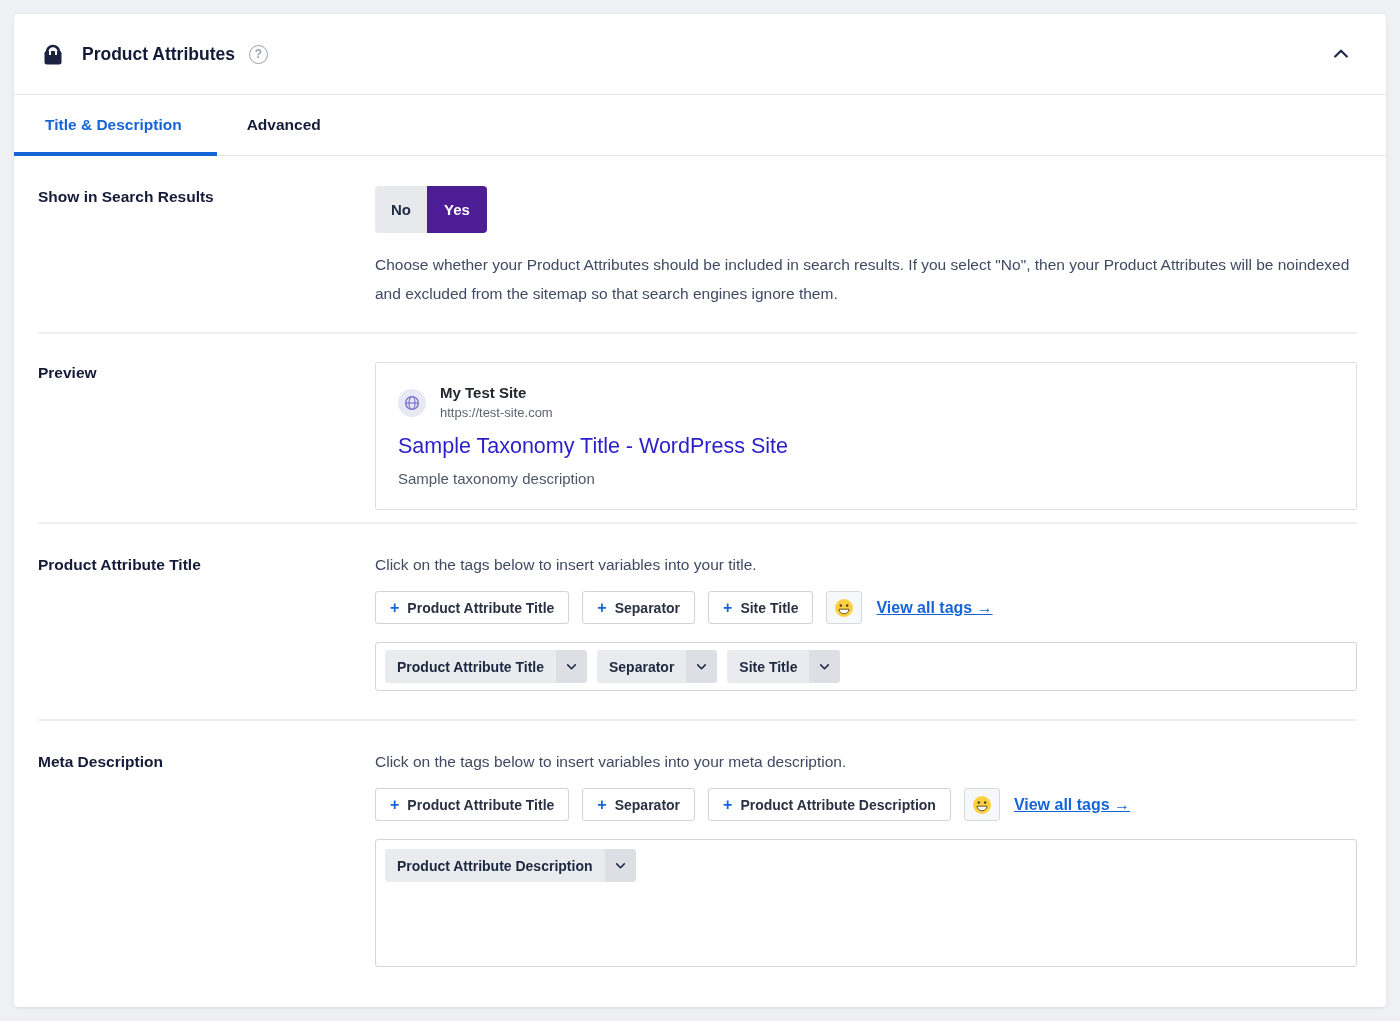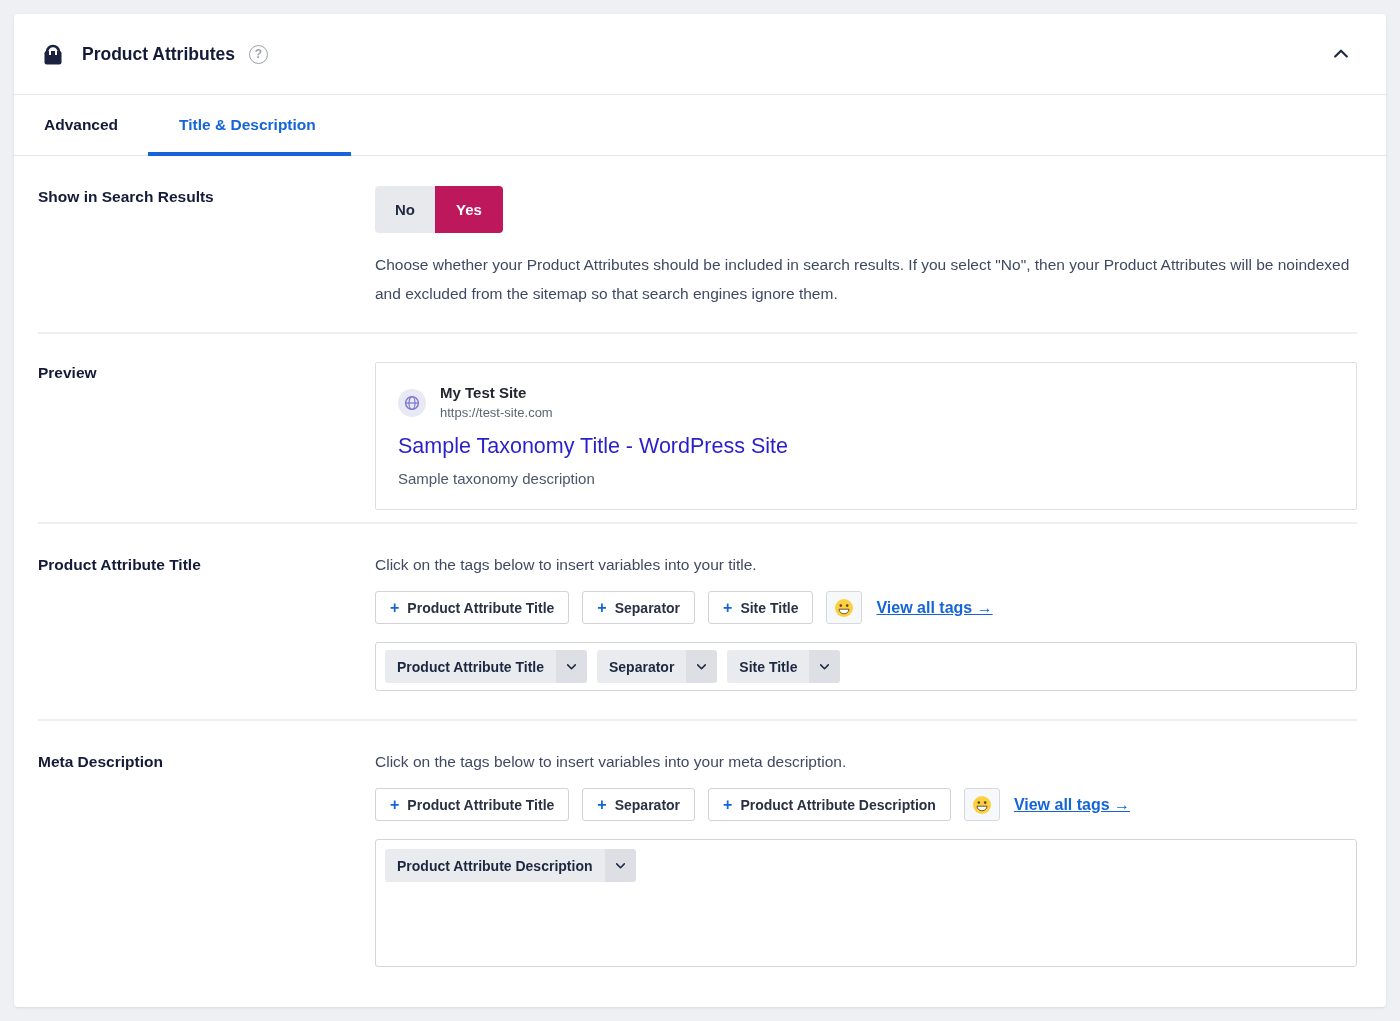--- a/index.html
+++ b/index.html
@@ -45,22 +45,22 @@
   }
   
   .row { display: flex; padding: 30px 29px 24px 24px; }
   .rlabel { width: 337px; flex: 0 0 337px; font-size: 15.5px; font-weight: 700; color: #141b38; padding-top: 2px; }
   .rcontent { flex: 1; min-width: 0; }
   .divider { height: 2px; background: #efeff2; margin: 0 29px 0 24px; }
   
   .toggle { display: inline-flex; border-radius: 4px; overflow: hidden; }
   .tg { height: 47px; display: flex; align-items: center; justify-content: center;
         font-size: 15px; font-weight: 700; cursor: pointer; }
-  .tg.no  { width: 60px; background: #e8e9ec; color: #1f2a44; }
-  .tg.yes { width: 68px; background: #be185d; color: #ffffff; }
+  .tg.no  { width: 52px; background: #e8e9ec; color: #1f2a44; }
+  .tg.yes { width: 60px; background: #4c1d95; color: #ffffff; }
   .desc {
     margin-top: 17px; max-width: 990px;
     font-size: 15.5px; line-height: 29px; color: #3f4a62;
   }
   
   .row.preview-row { padding-top: 28px; padding-bottom: 12px; }
   .pbox { border: 1px solid #dcdee3; border-radius: 2px; padding: 20px 24px 20px 22px; }
   .psite { display: flex; align-items: center; }
   .favicon {
     width: 28px; height: 28px; border-radius: 50%; background: #e9e9f5;
@@ -124,25 +124,25 @@
     <span class="help">?</span>
     <span class="hdr-spacer"></span>
     <span class="collapse">
       <svg width="20" height="20" viewBox="0 0 24 24">
         <polyline points="5,15 12,8 19,15" fill="none" stroke="#1f2a44" stroke-width="2.6" stroke-linecap="round" stroke-linejoin="round"></polyline>
       </svg>
     </span>
   </div>
 
   <div class="tabs">
+    <div class="tab t1 active">
+      <span>Title &amp; Description</span>
+    </div>
     <div class="tab t2">
       <span>Advanced</span>
-    </div>
-    <div class="tab t1 active">
-      <span>Title &amp; Description</span>
     </div>
   </div>
 
   <div class="row">
     <div class="rlabel">Show in Search Results</div>
     <div class="rcontent">
       <div class="toggle">
         <div class="tg no">No</div>
         <div class="tg yes">Yes</div>
       </div>

